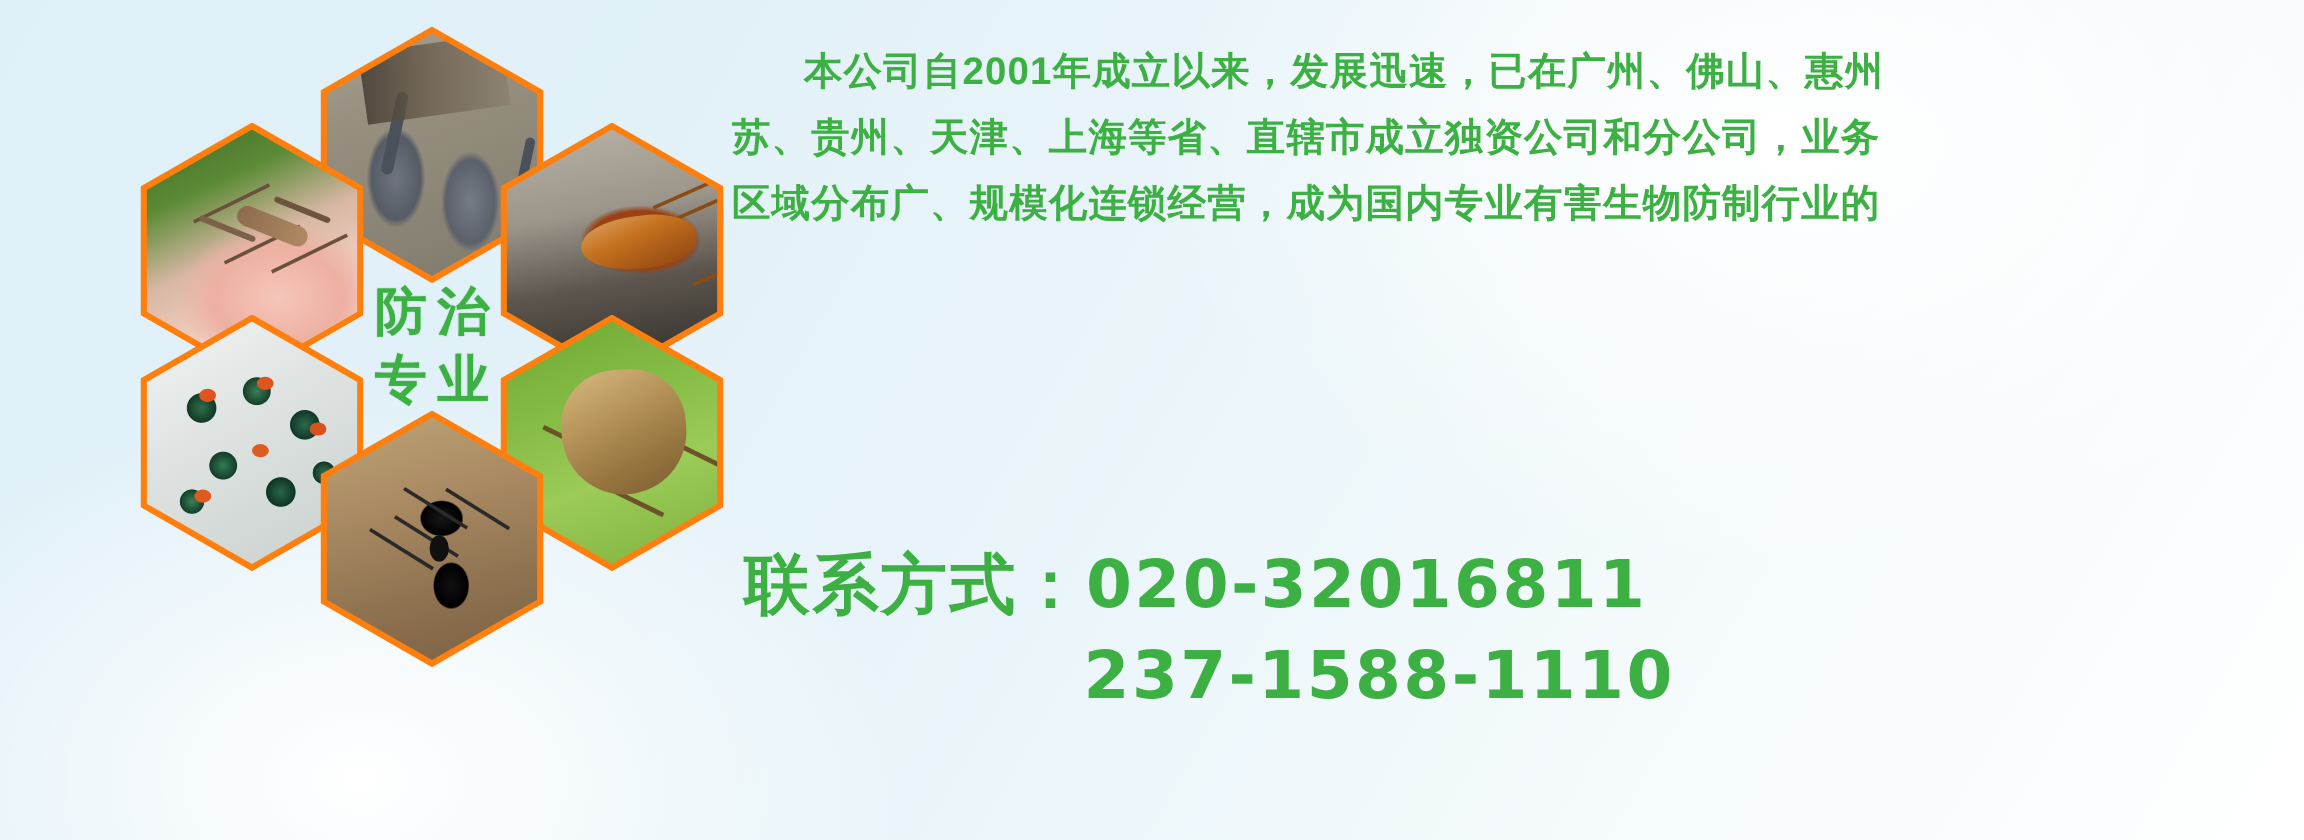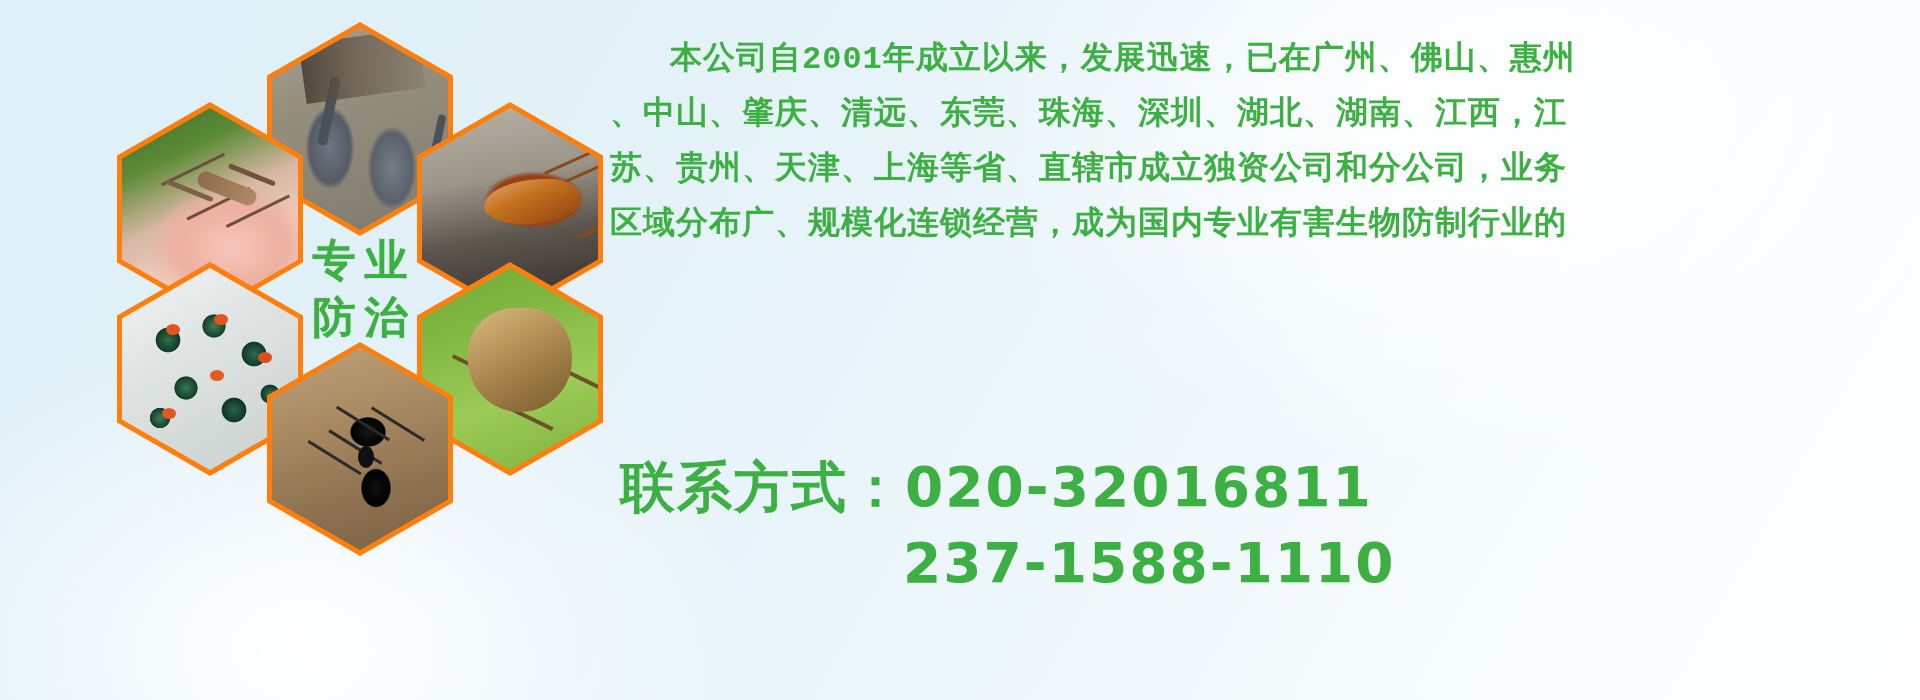--- a/index.html
+++ b/index.html
@@ -146,21 +146,21 @@
     box-shadow:-96px 36px 0 0 #6b5229, -30px 58px 0 0 #6b5229;
   }
 
   
   #copy{
     position:absolute;left:610px;top:32px;width:1300px;
   }
   .para-line{
     color:#3cb043;font-size:32px;line-height:55px;font-weight:600;
     letter-spacing:1px;white-space:nowrap;
-    font-family:Liberation Mono, monospace;
+    font-family:Liberation Sans, sans-serif;
   }
   .para-line.first{text-indent:60px;}
 
   
   #contact{position:absolute;left:620px;top:405px;width:1300px;margin-top:44px;}
   .contact-line{
     color:#3cb043;font-size:55px;line-height:76px;font-weight:600;
     letter-spacing:2px;white-space:nowrap;
     font-family:"DejaVu Sans","Liberation Sans",sans-serif;
   }
@@ -203,28 +203,27 @@
       </div>
     </div>
 
     <div class="hex h-bottom-center">
       <div class="inner">
         <div class="art art-ant"></div>
       </div>
     </div>
 
     <div class="hex-center">
+      <div class="center-line">防治</div>
       <div class="center-line">专业</div>
-      <div class="center-line">防治</div>
     </div>
   </div>
 
   <div id="copy">
     <div class="para-line first">本公司自2001年成立以来，发展迅速，已在广州、佛山、惠州</div>
-    <div class="para-line">、中山、肇庆、清远、东莞、珠海、深圳、湖北、湖南、江西，江</div>
     <div class="para-line">苏、贵州、天津、上海等省、直辖市成立独资公司和分公司，业务</div>
     <div class="para-line">区域分布广、规模化连锁经营，成为国内专业有害生物防制行业的</div>
   </div>
 
   <div id="contact">
     <div class="contact-line">联系方式：020-32016811</div>
     <div class="contact-line second">237-1588-1110</div>
   </div>
 
 </div>

